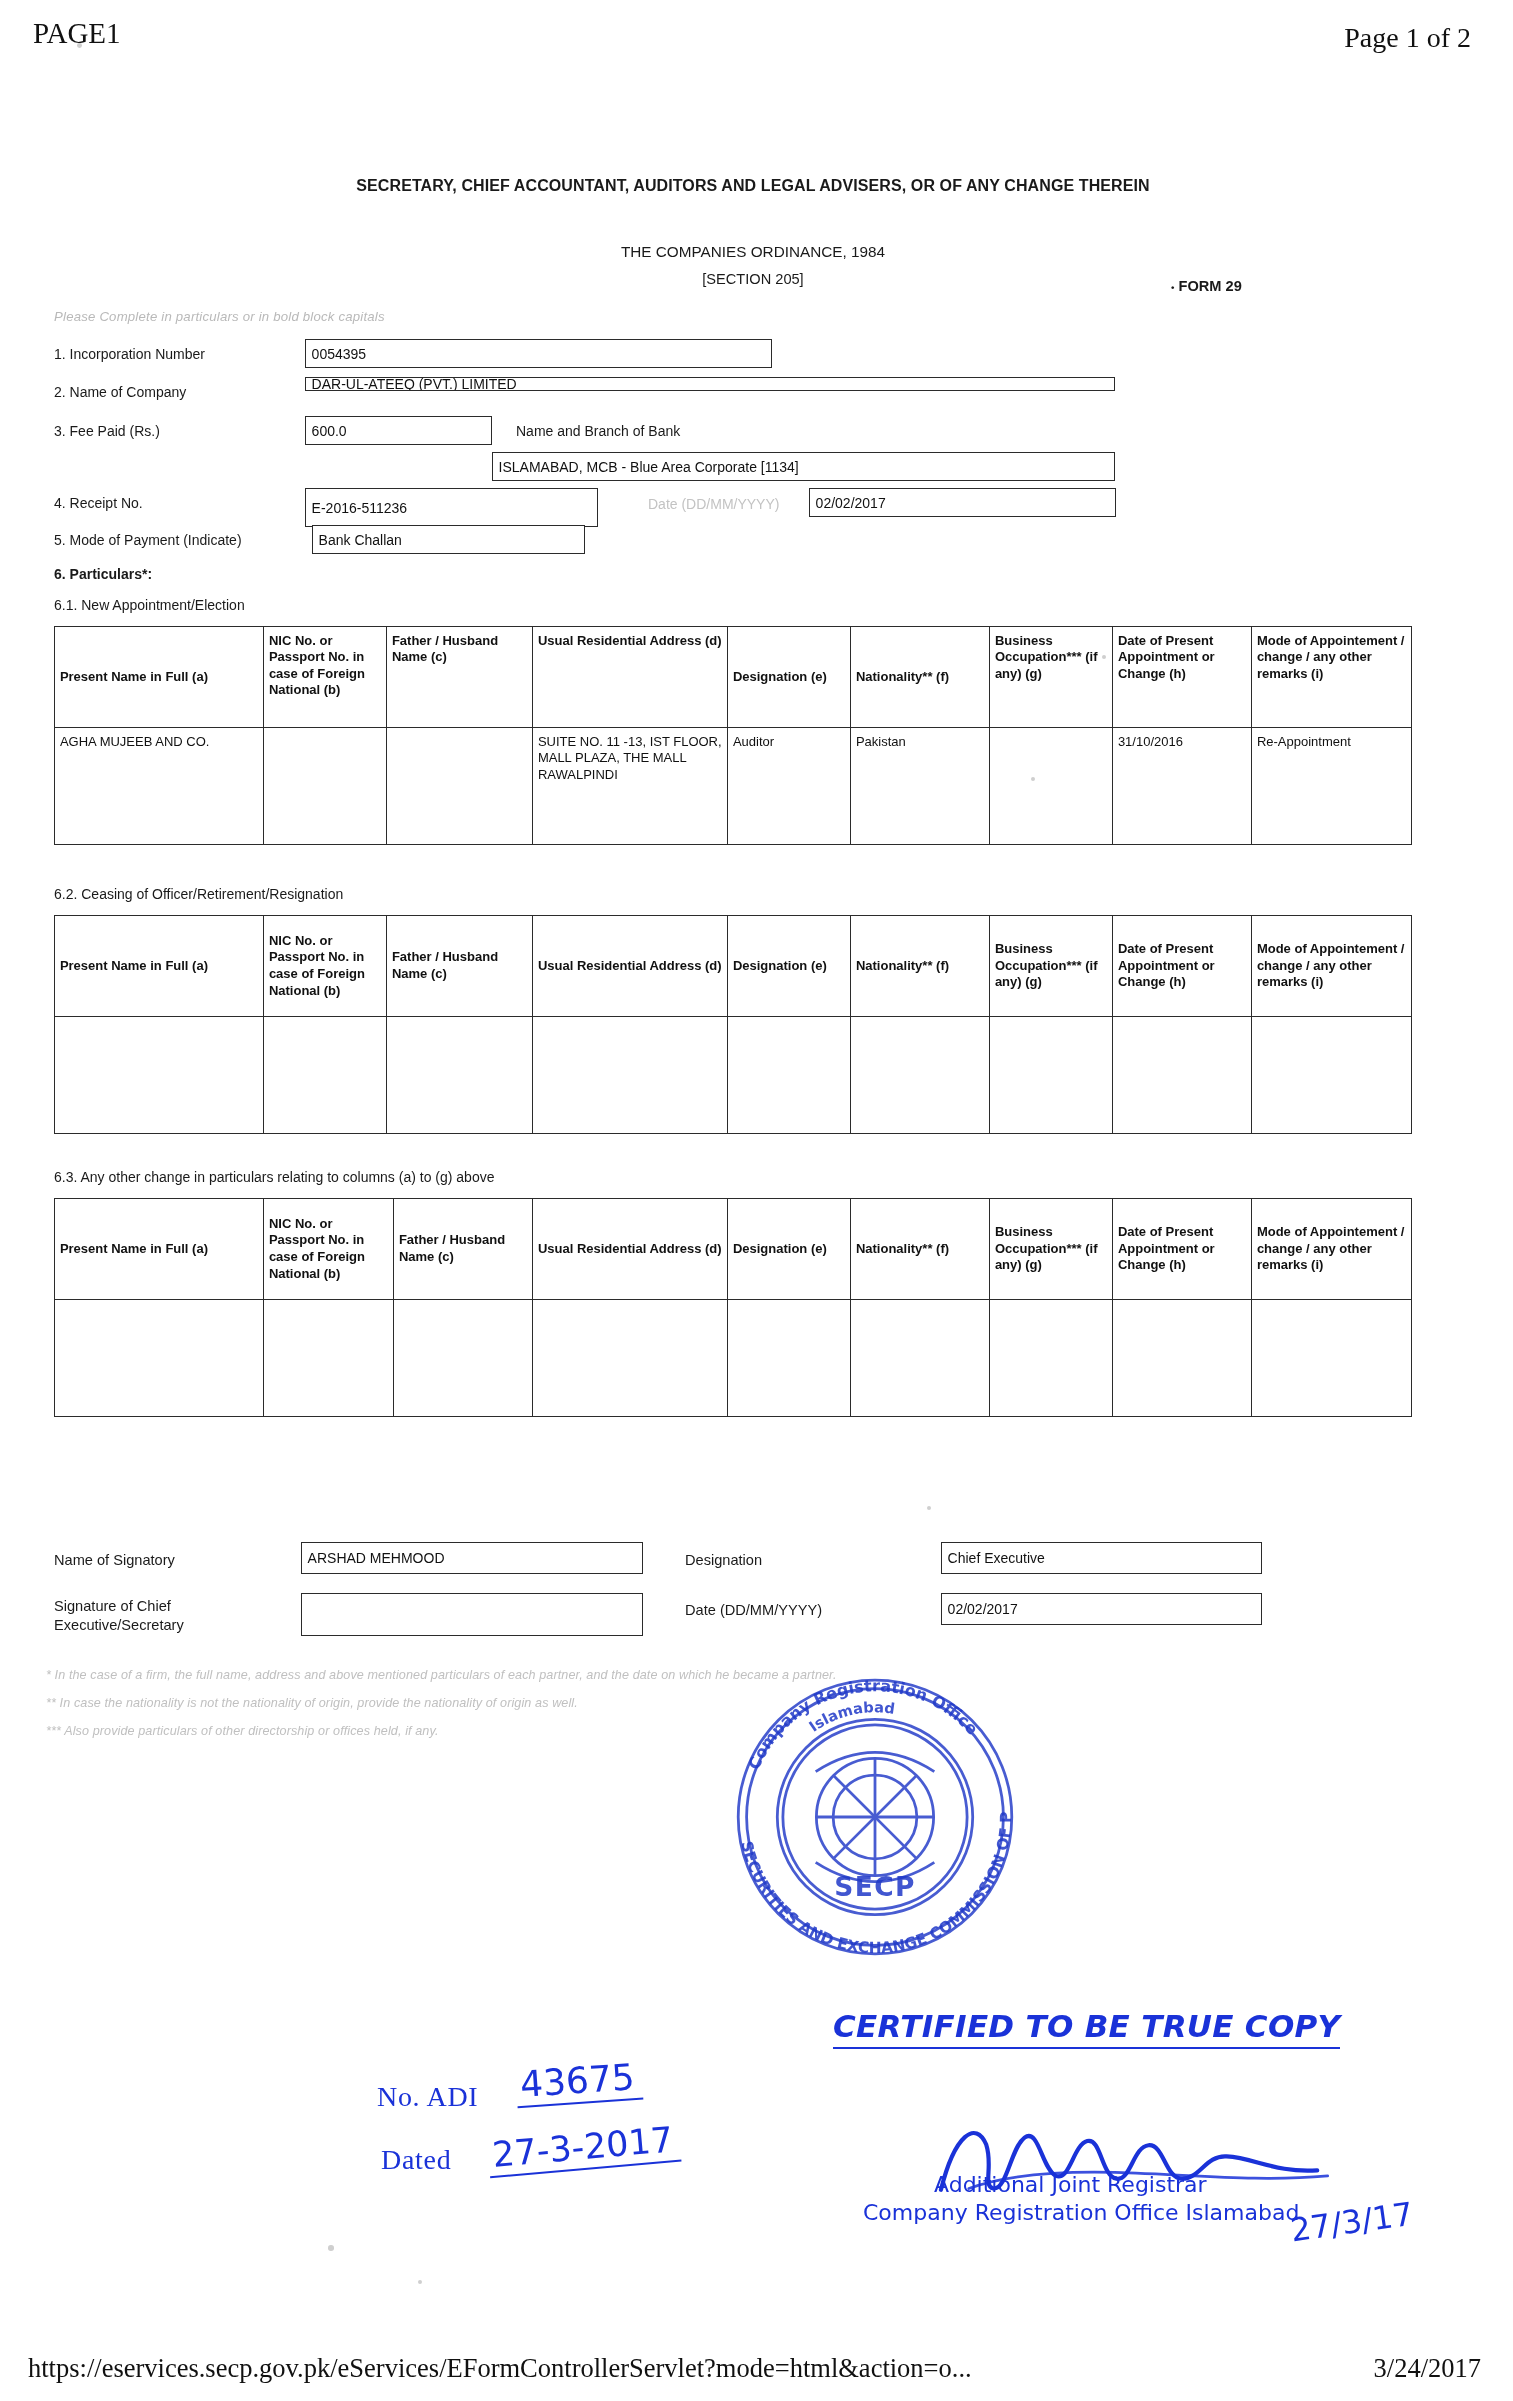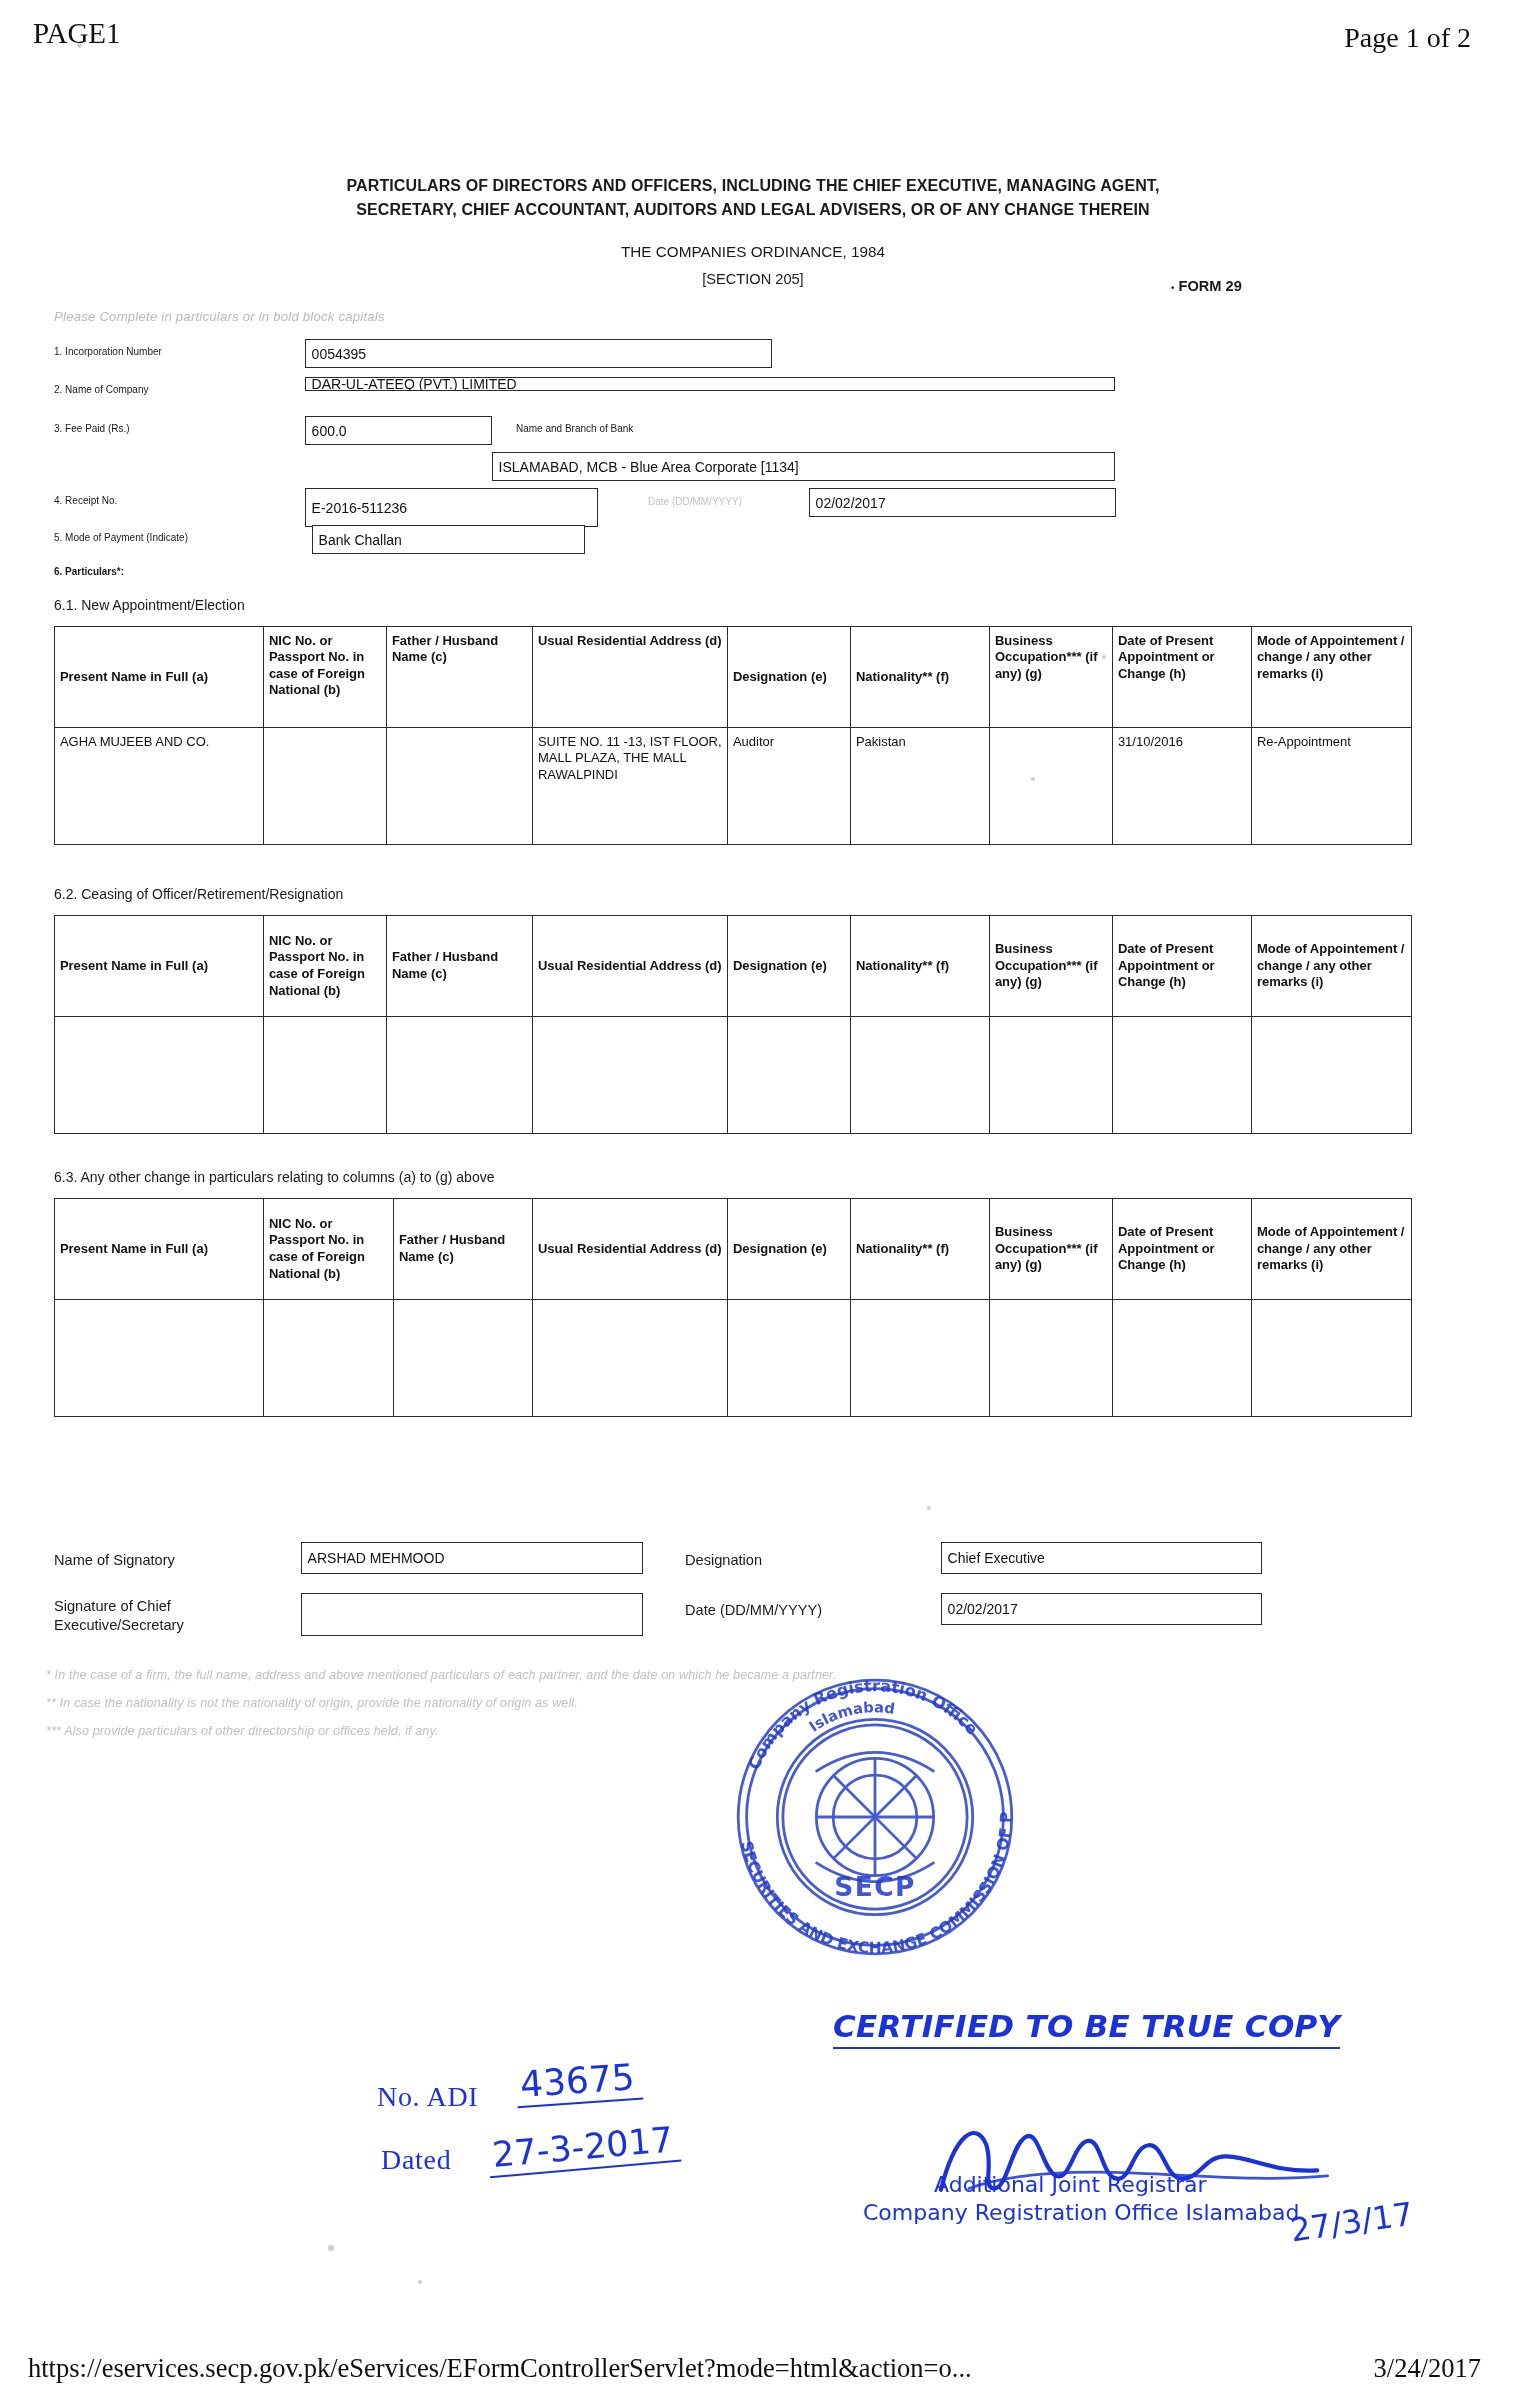--- a/index.html
+++ b/index.html
@@ -45,21 +45,21 @@
   }
   .form-no {
     position:absolute; left:1171px; top:278px; font-size:14.6px; font-weight:bold;
   }
   .form-no .bullet { font-size:9.8px; vertical-align:middle; }
   .ghost-note {
     position:absolute; left:54px; top:309px; font-size:13.2px;
     color:#b9b9b9; font-style:italic; letter-spacing:0.2px;
   }
 
-  .lbl { position:absolute; font-size:10px; color:#1a1a1a; }
+  .lbl { position:absolute; font-size:14px; color:#1a1a1a; }
   .fld {
     position:absolute; border:1.1px solid #2b2b2b; background:#fff;
     font-size:14px; color:#111; padding:2.8px 5.6px; box-sizing:border-box;
     display:flex; align-items:center; overflow:hidden; white-space:nowrap;
   }
 
   .subhead { position:absolute; font-size:14px; }
 
   
   .tbl { position:absolute; border-collapse:collapse; table-layout:fixed; }
@@ -124,21 +124,20 @@
 </style>
 </head>
 <body>
 
 <div class="page">
 
   <div class="print-header-left">PAGE1</div>
   <div class="print-header-right">Page 1 of 2</div>
 
   <div class="form-title">
-    <div>PARTICULARS OF DIRECTORS AND OFFICERS, INCLUDING THE CHIEF EXECUTIVE, MANAGING AGENT,</div>
     <div>SECRETARY, CHIEF ACCOUNTANT, AUDITORS AND LEGAL ADVISERS, OR OF ANY CHANGE THEREIN</div>
   </div>
   <div class="ordinance">THE COMPANIES ORDINANCE, 1984</div>
   <div class="section">[SECTION 205]</div>
   <div class="form-no"><span class="bullet">•</span> <span>FORM 29</span></div>
   <div class="ghost-note">Please Complete in particulars or in bold block capitals</div>
 
   <div class="lbl" style="left:54px; top:346px;">1. Incorporation Number</div>
   <div class="fld" style="left:305px; top:339px; width:467px; height:29px;">0054395</div>
 

